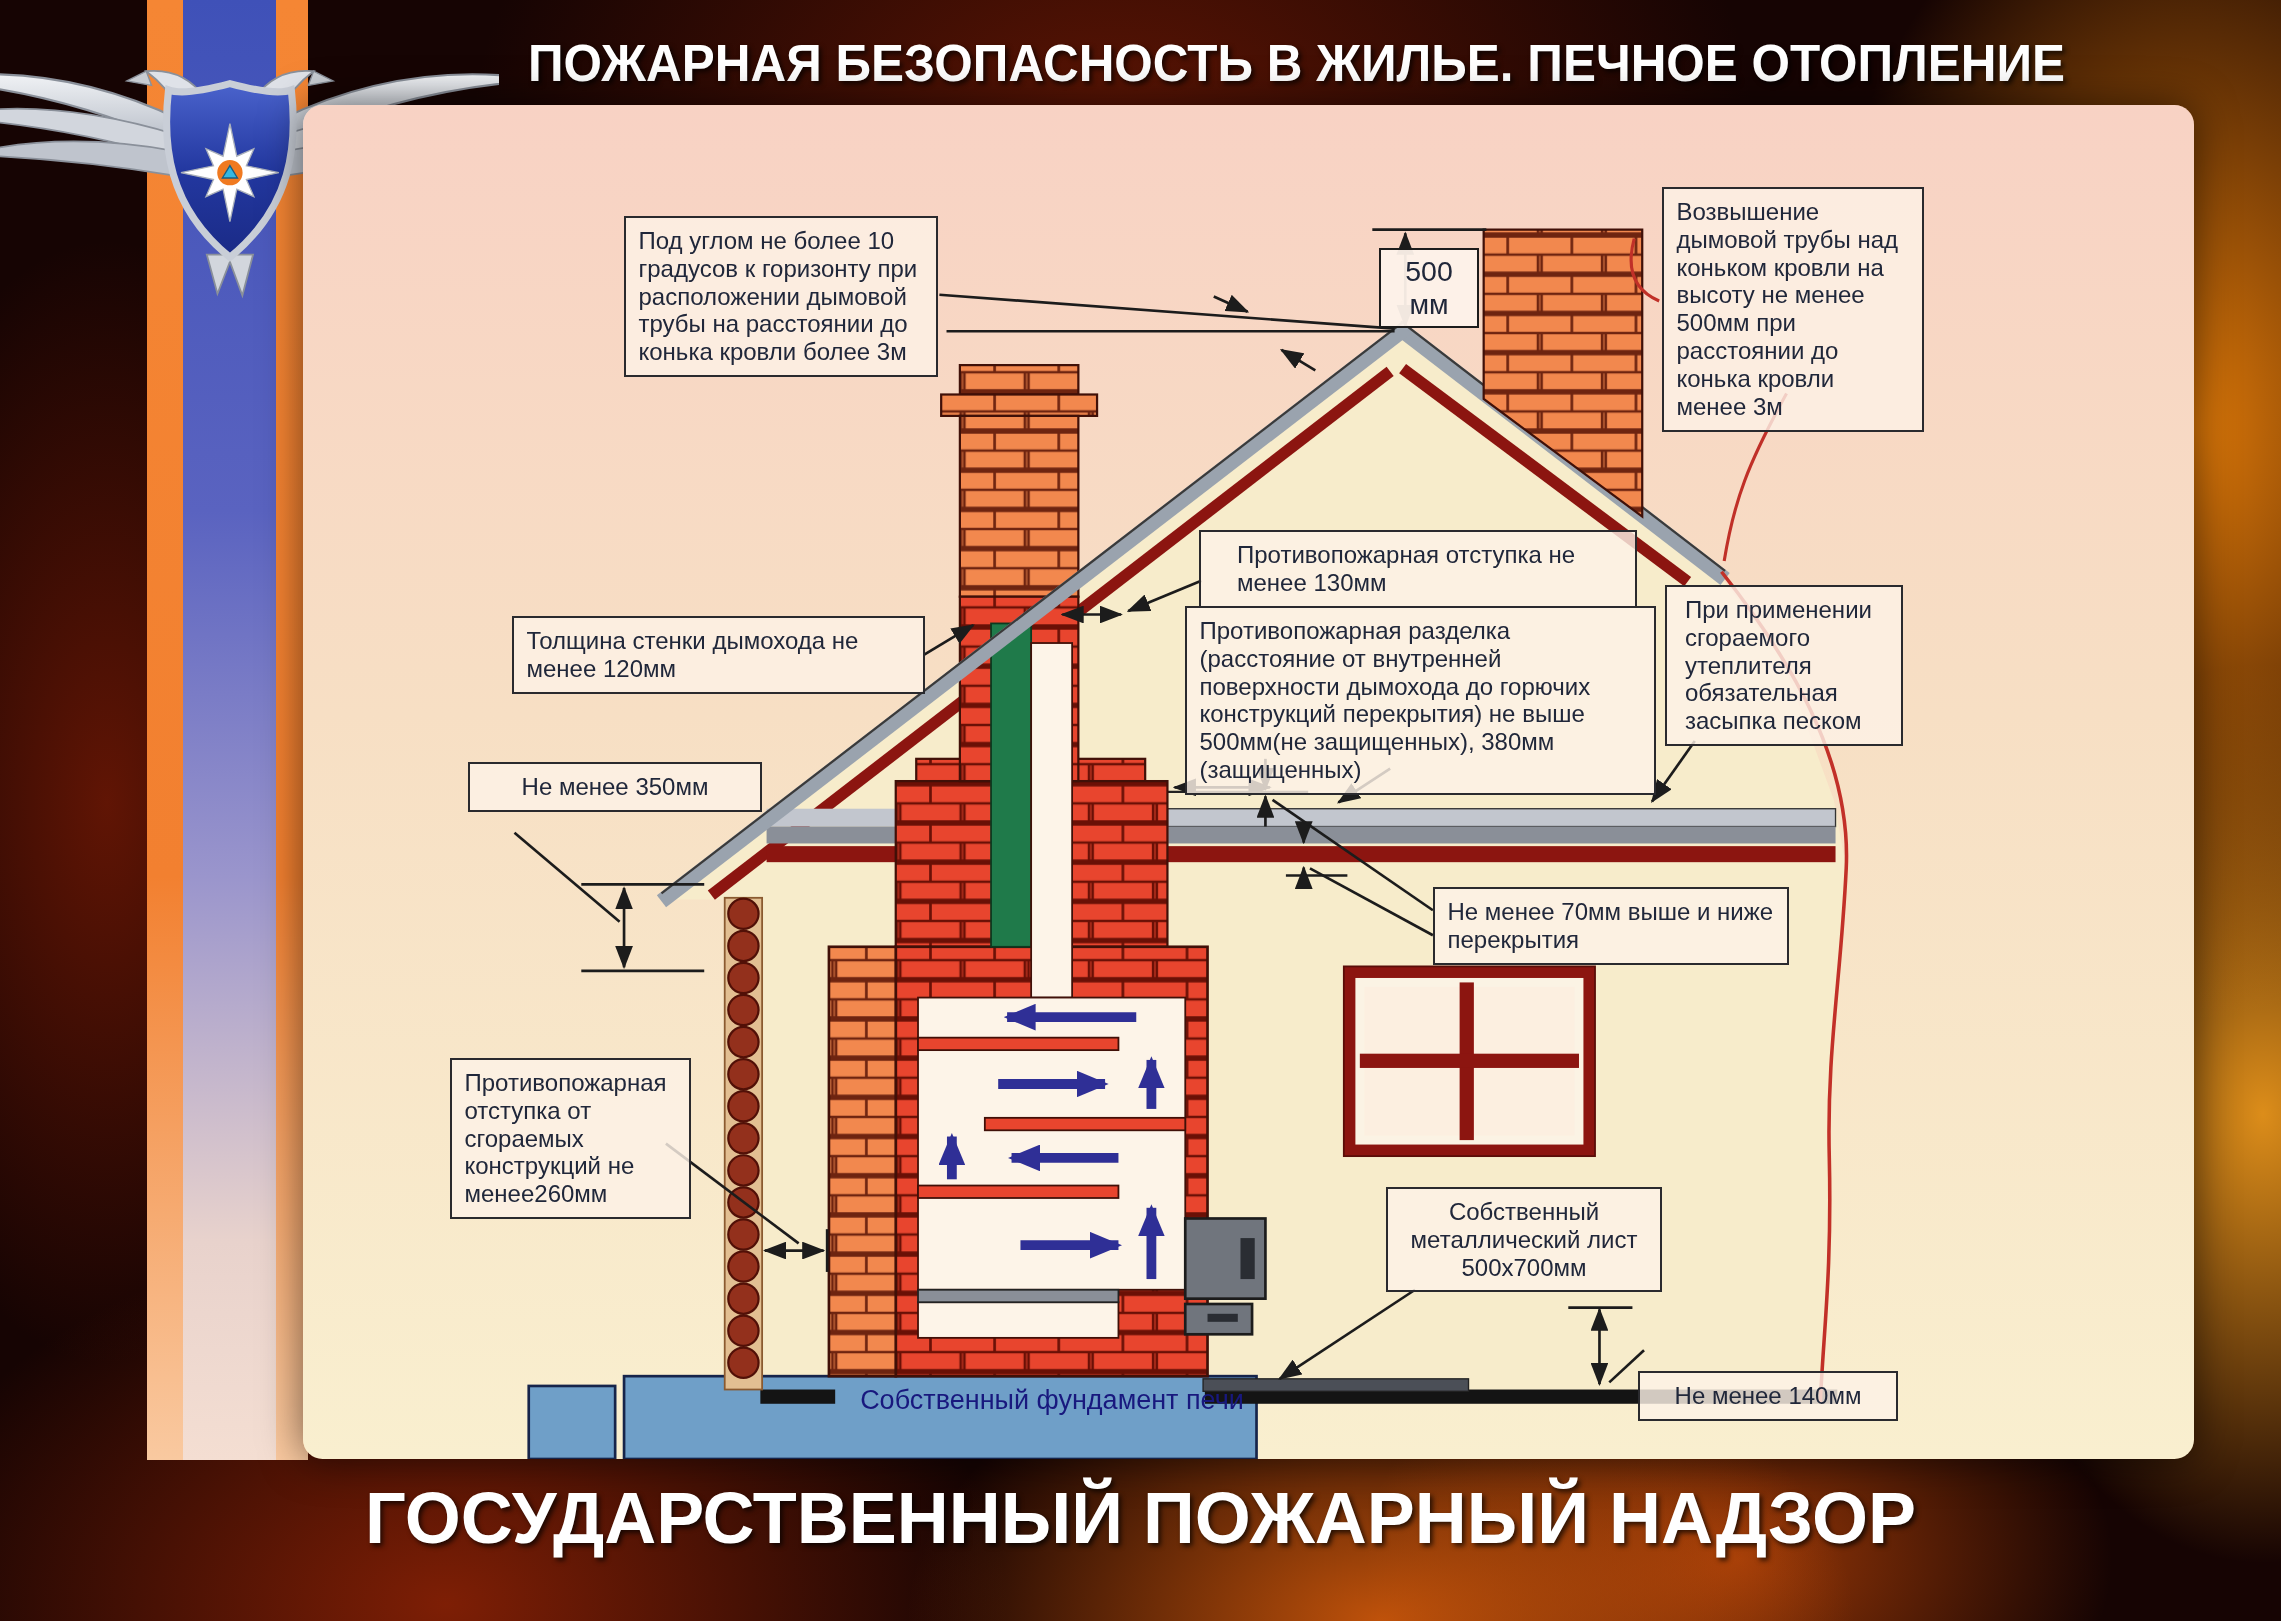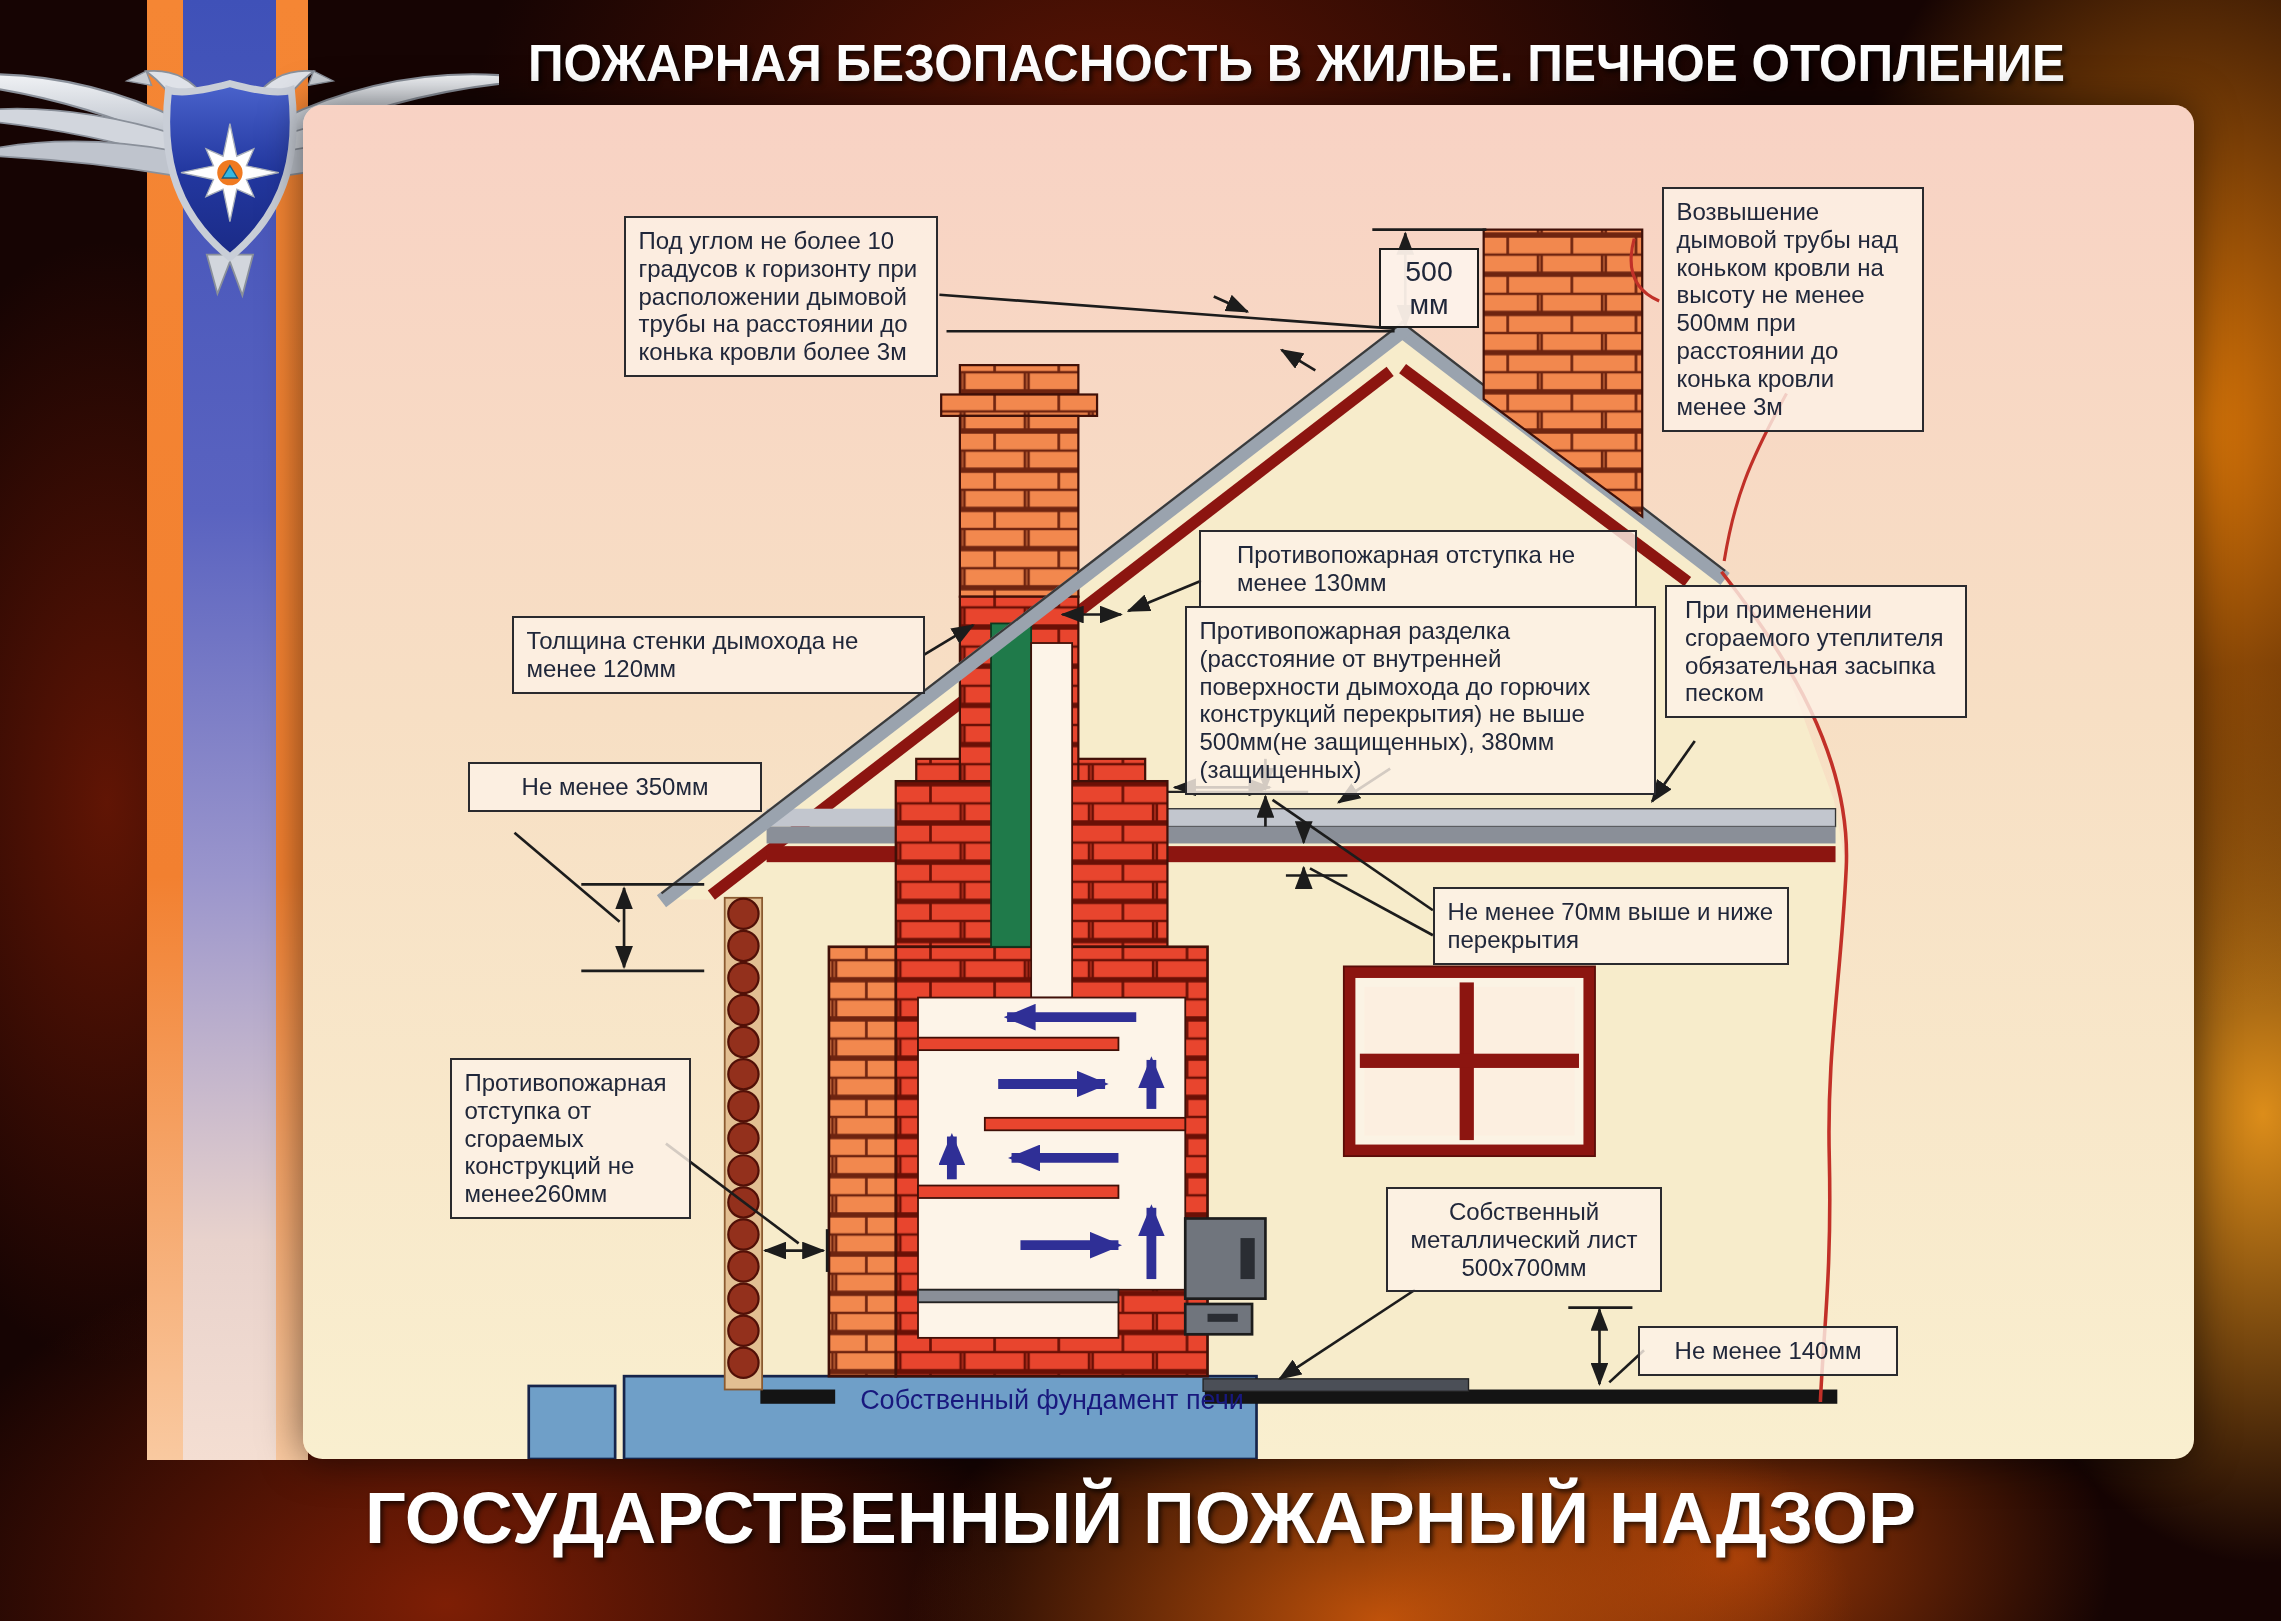--- a/index.html
+++ b/index.html
@@ -264,21 +264,21 @@
 
     <div class="co" style="left:321px;top:111px;width:314px;">Под углом не более 10 градусов к горизонту при расположении дымовой трубы на расстоянии до конька кровли более 3м</div>
     <div class="co" style="left:1359px;top:82px;width:262px;">Возвышение дымовой трубы над коньком кровли на высоту не менее 500мм при расстоянии до конька кровли менее 3м</div>
     <div class="dim500">500 мм</div>
     <div class="co" style="left:896px;top:425px;width:438px;padding-left:36px;">Противопожарная отступка не менее 130мм</div>
     <div class="co" style="left:882px;top:501px;width:471px;">Противопожарная разделка (расстояние от внутренней поверхности дымохода до горючих конструкций перекрытия) не выше 500мм(не защищенных), 380мм (защищенных)</div>
     <div class="co" style="left:209px;top:511px;width:413px;">Толщина стенки дымохода не менее 120мм</div>
     <div class="co co-center" style="left:165px;top:657px;width:294px;">Не менее 350мм</div>
     <div class="co" style="left:1130px;top:782px;width:356px;">Не менее 70мм выше и ниже перекрытия</div>
     <div class="co" style="left:147px;top:953px;width:241px;">Противопожарная отступка от сгораемых конструкций не менее260мм</div>
-    <div class="co" style="left:1362px;top:480px;width:302px;padding-left:18px;">При применении сгораемого утеплителя обязательная засыпка песком</div>
+    <div class="co" style="left:1362px;top:480px;width:238px;padding-left:18px;">При применении сгораемого утеплителя обязательная засыпка песком</div>
     <div class="co co-center" style="left:1083px;top:1082px;width:276px;">Собственный металлический лист 500х700мм</div>
-    <div class="co co-center" style="left:1335px;top:1221px;width:260px;">Не менее 140мм</div>
+    <div class="co co-center" style="left:1335px;top:1266px;width:260px;">Не менее 140мм</div>
     <div class="found-label">Собственный фундамент печи</div>
   </div>
 
   <div class="footer">ГОСУДАРСТВЕННЫЙ ПОЖАРНЫЙ НАДЗОР</div>
 </div>
 
 
 </body></html>

